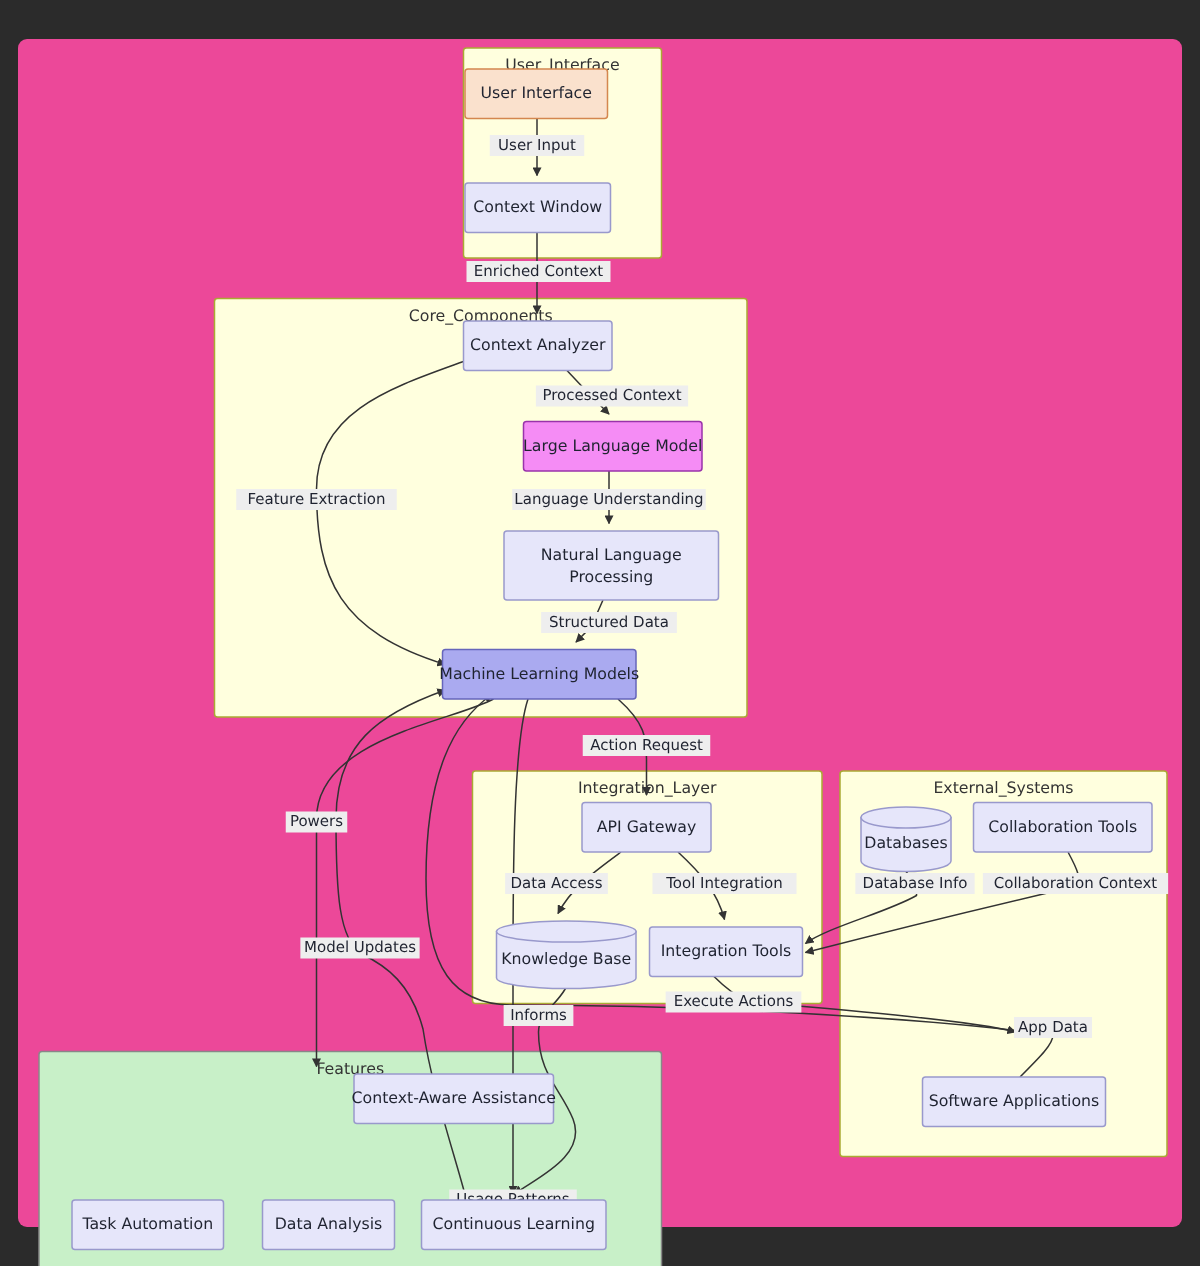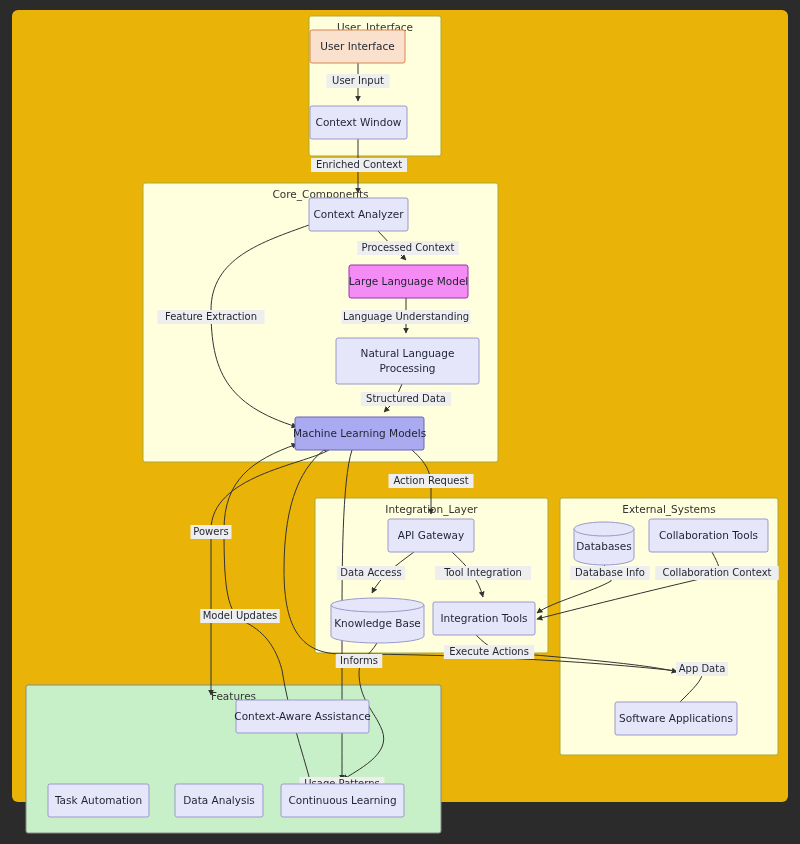--- a/index.html
+++ b/index.html
@@ -11,24 +11,24 @@
   #page {
     position: relative;
     width: 800px;
     height: 844px;
     background: #2b2b2b;
     overflow: hidden;
   }
   #canvas {
     position: absolute;
     left: 12px;
-    top: 10px;
+    top: 26px;
     width: 776px;
     height: 792px;
-    background: #eab308;
+    background: #ec4899;
     border-radius: 6px;
   }
   svg#diagram {
     display: block;
     width: 776px;
     height: 824px;
   }
   .cluster-rect {
     stroke-width: 1;
   }

